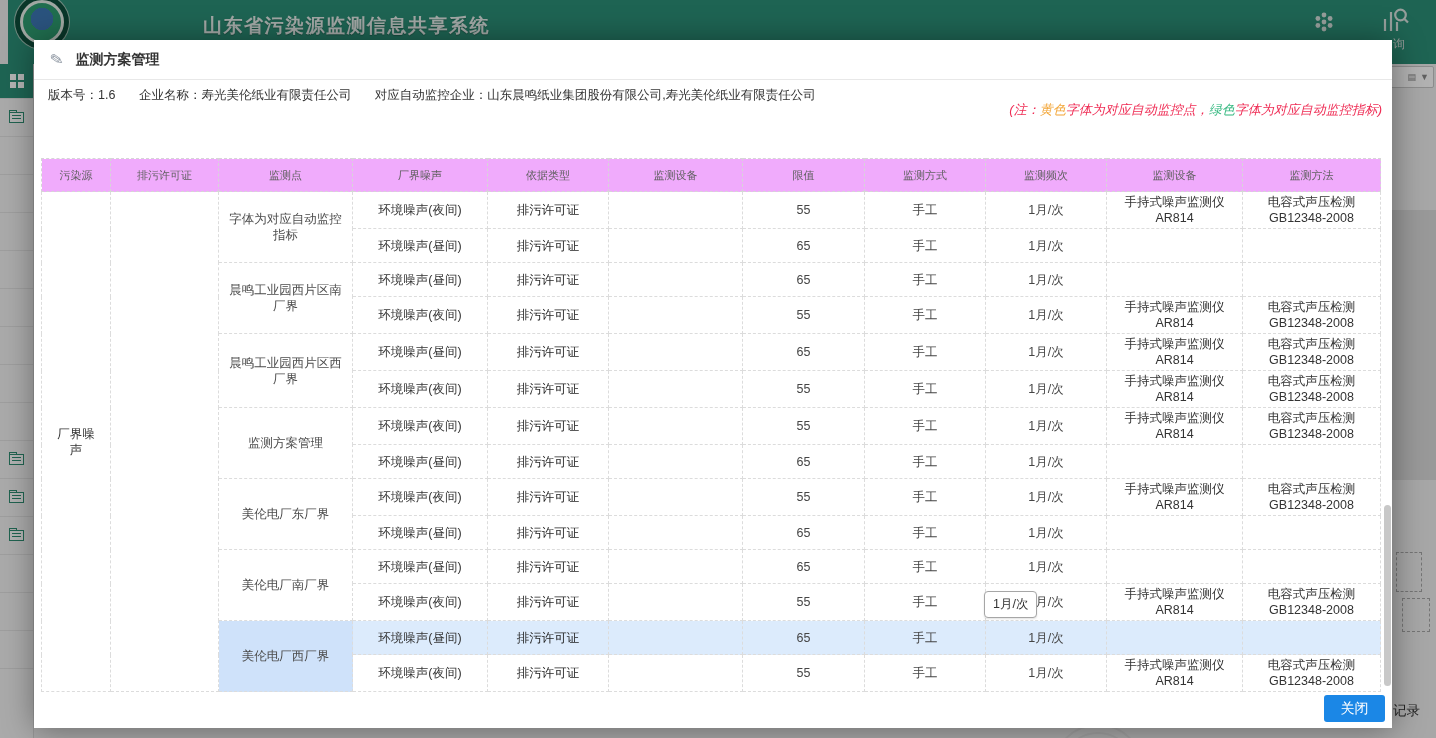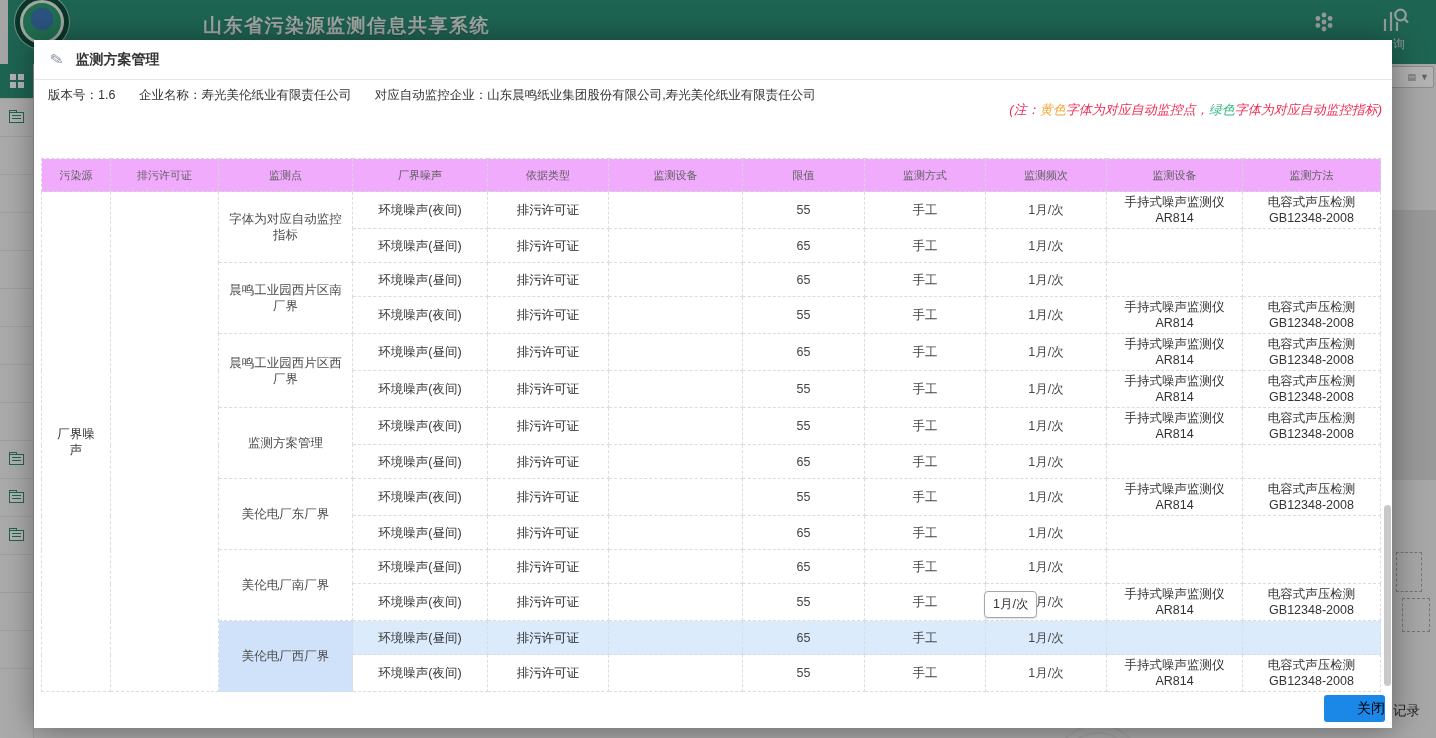--- a/index.html
+++ b/index.html
@@ -72,22 +72,22 @@
   td.c-project, td.c-device, td.c-method { color:#333; }
   tr.hl td { background:var(--hl,#dcebfc); }
   td.point-hl { background:var(--hl-cell,#cfe2fa) !important; }
 
   .m-scroll-thumb { position:absolute; right:1px; top:465px; width:7px; height:181px;
     background:#c8c8c8; border-radius:4px; z-index:12; }
   .m-tooltip { position:absolute; left:950px; top:551px; z-index:30; background:#fff;
     border:1px solid #a6a6a6; border-radius:4px; padding:4px 8px; font-size:12.5px; color:#333;
     box-shadow:0 1px 2px rgba(0,0,0,.12); }
   .close-btn { position:absolute; right:7px; bottom:6px; width:61px; height:27px; border:none;
-    border-radius:3px; background:#1b87e6; color:#000000; font-size:14px; cursor:pointer;
-    font-family:inherit;text-align:right; }
+    border-radius:3px; background:#1b87e6; color:#ffffff; font-size:14px; cursor:pointer;
+    font-family:inherit; }
 </style>
 </head>
 <body>
 
 <div class="app-header" style="background: rgb(44, 144, 119);">
   <div class="logo">
       <div class="logo-inner"></div>
     </div>
   <div class="app-title">山东省污染源监测信息共享系统</div>
   <div class="hdr-icon dots">

